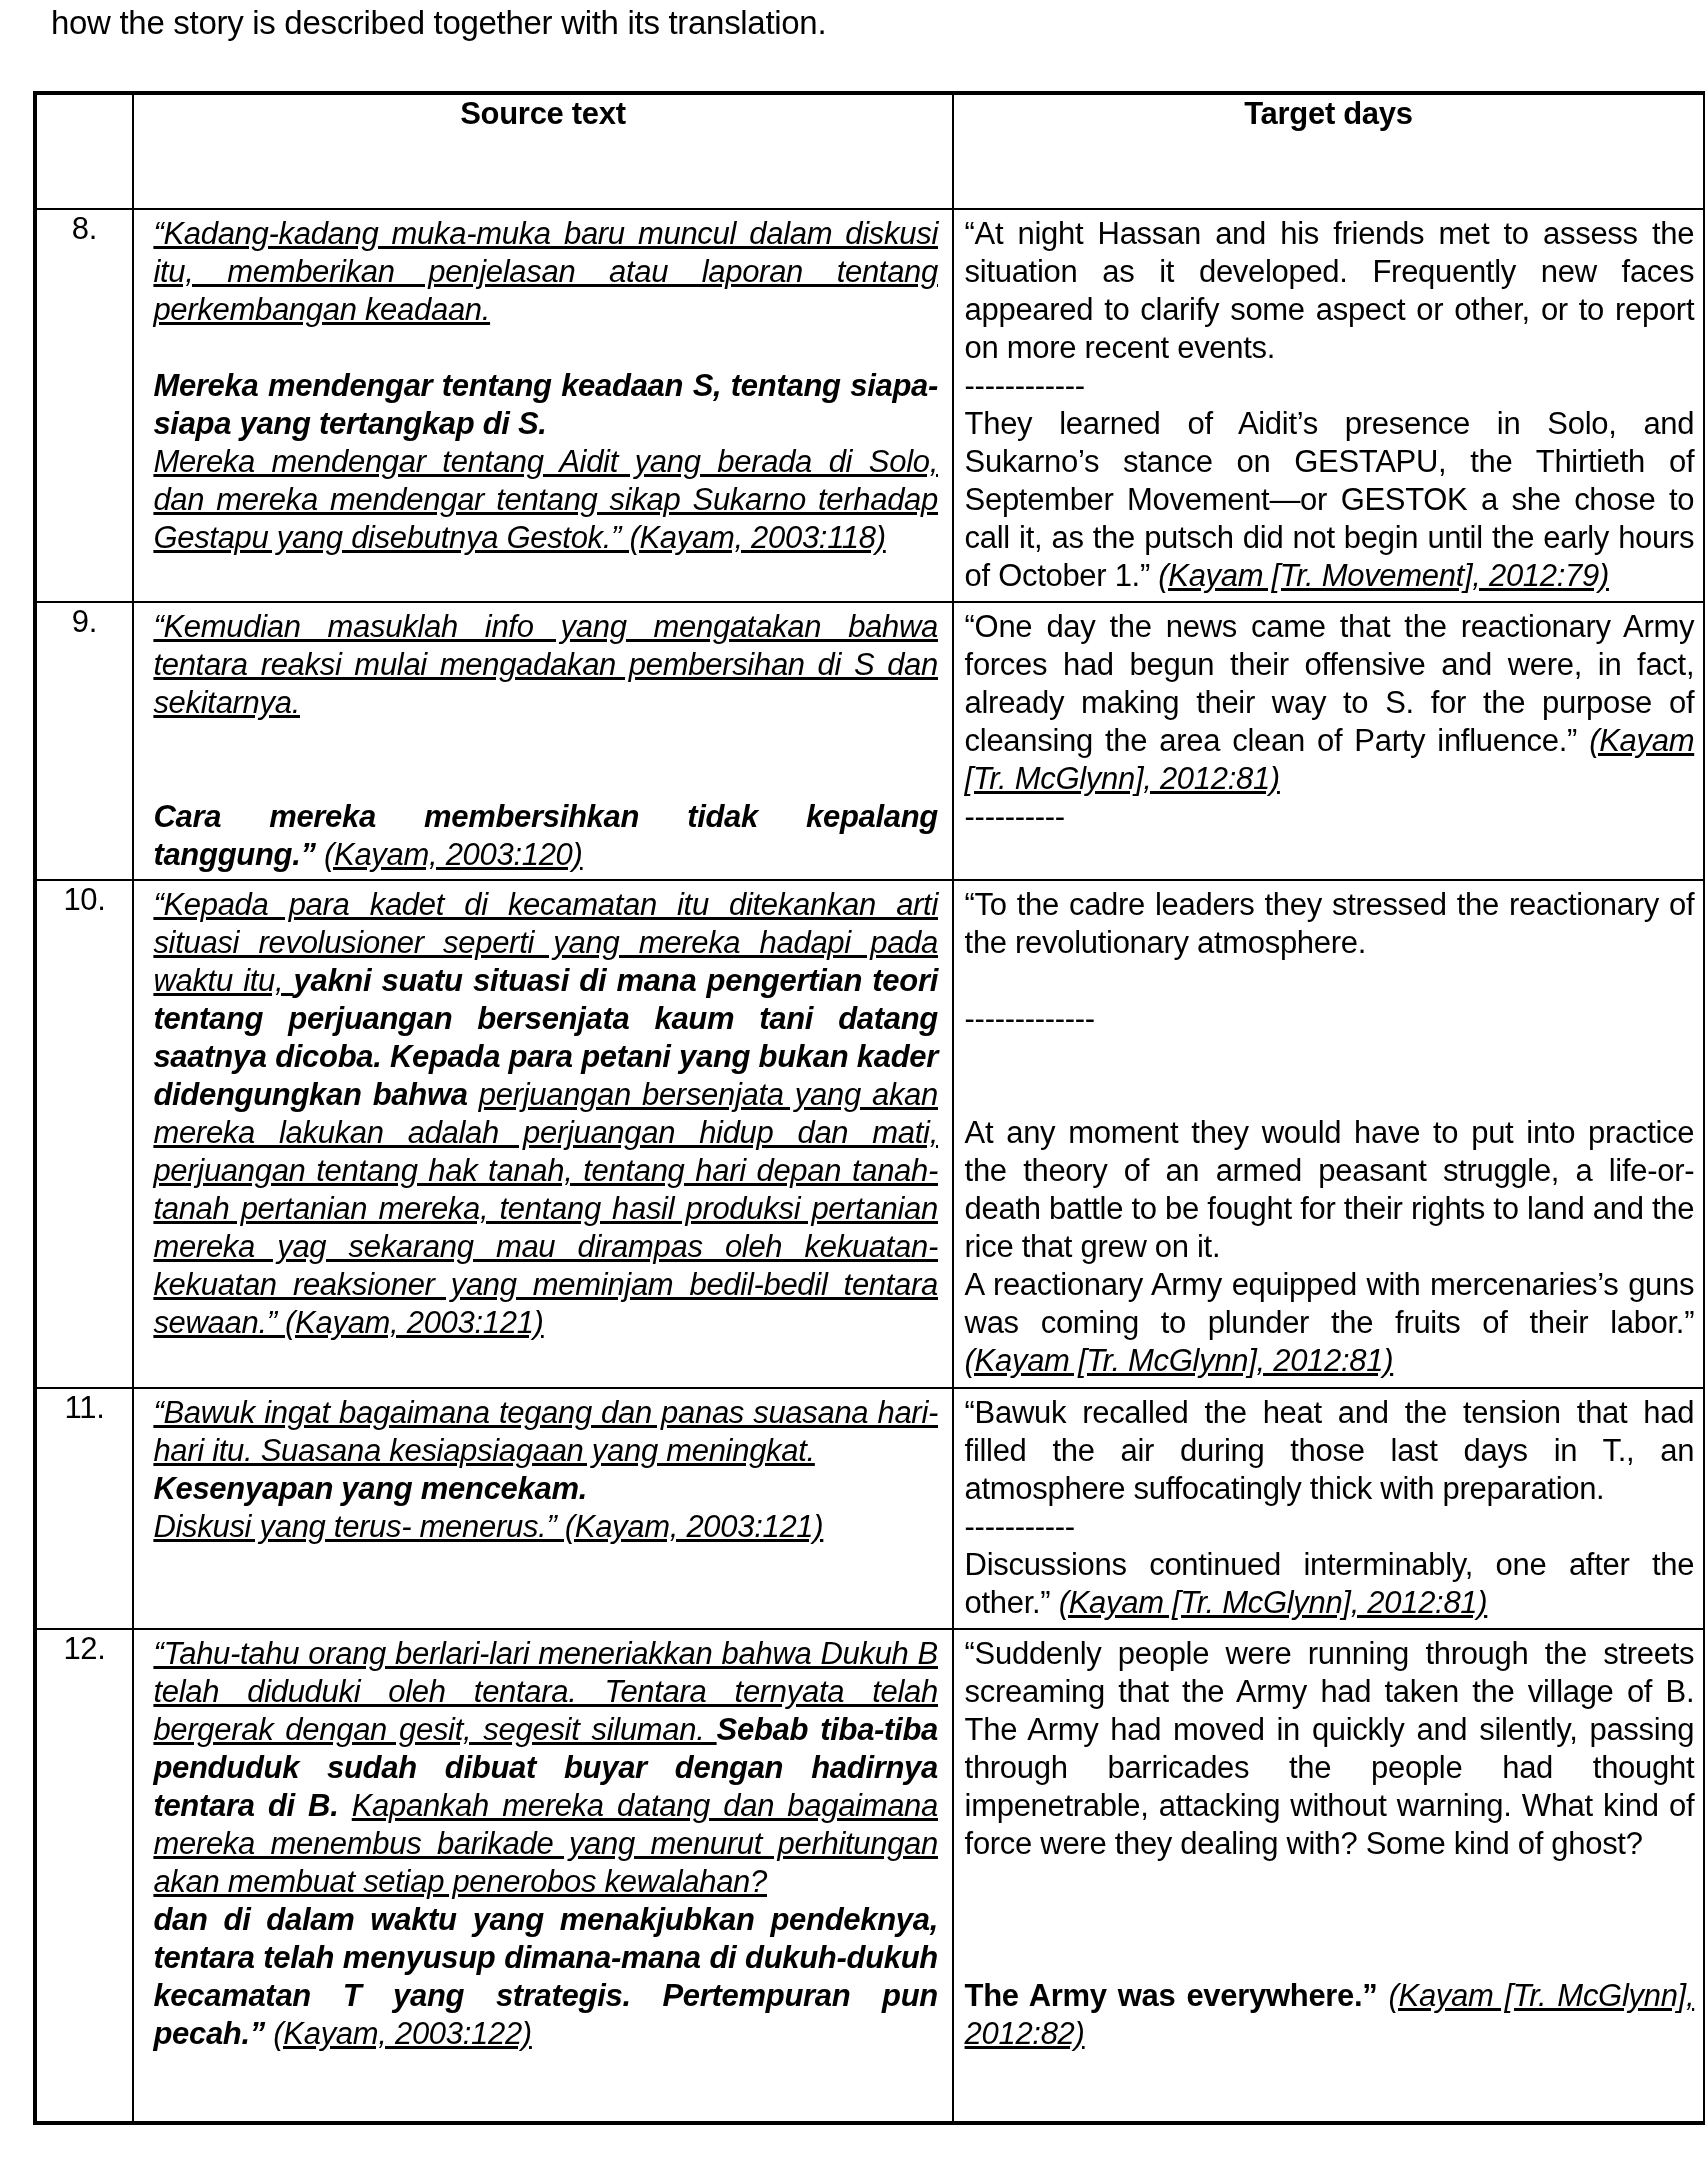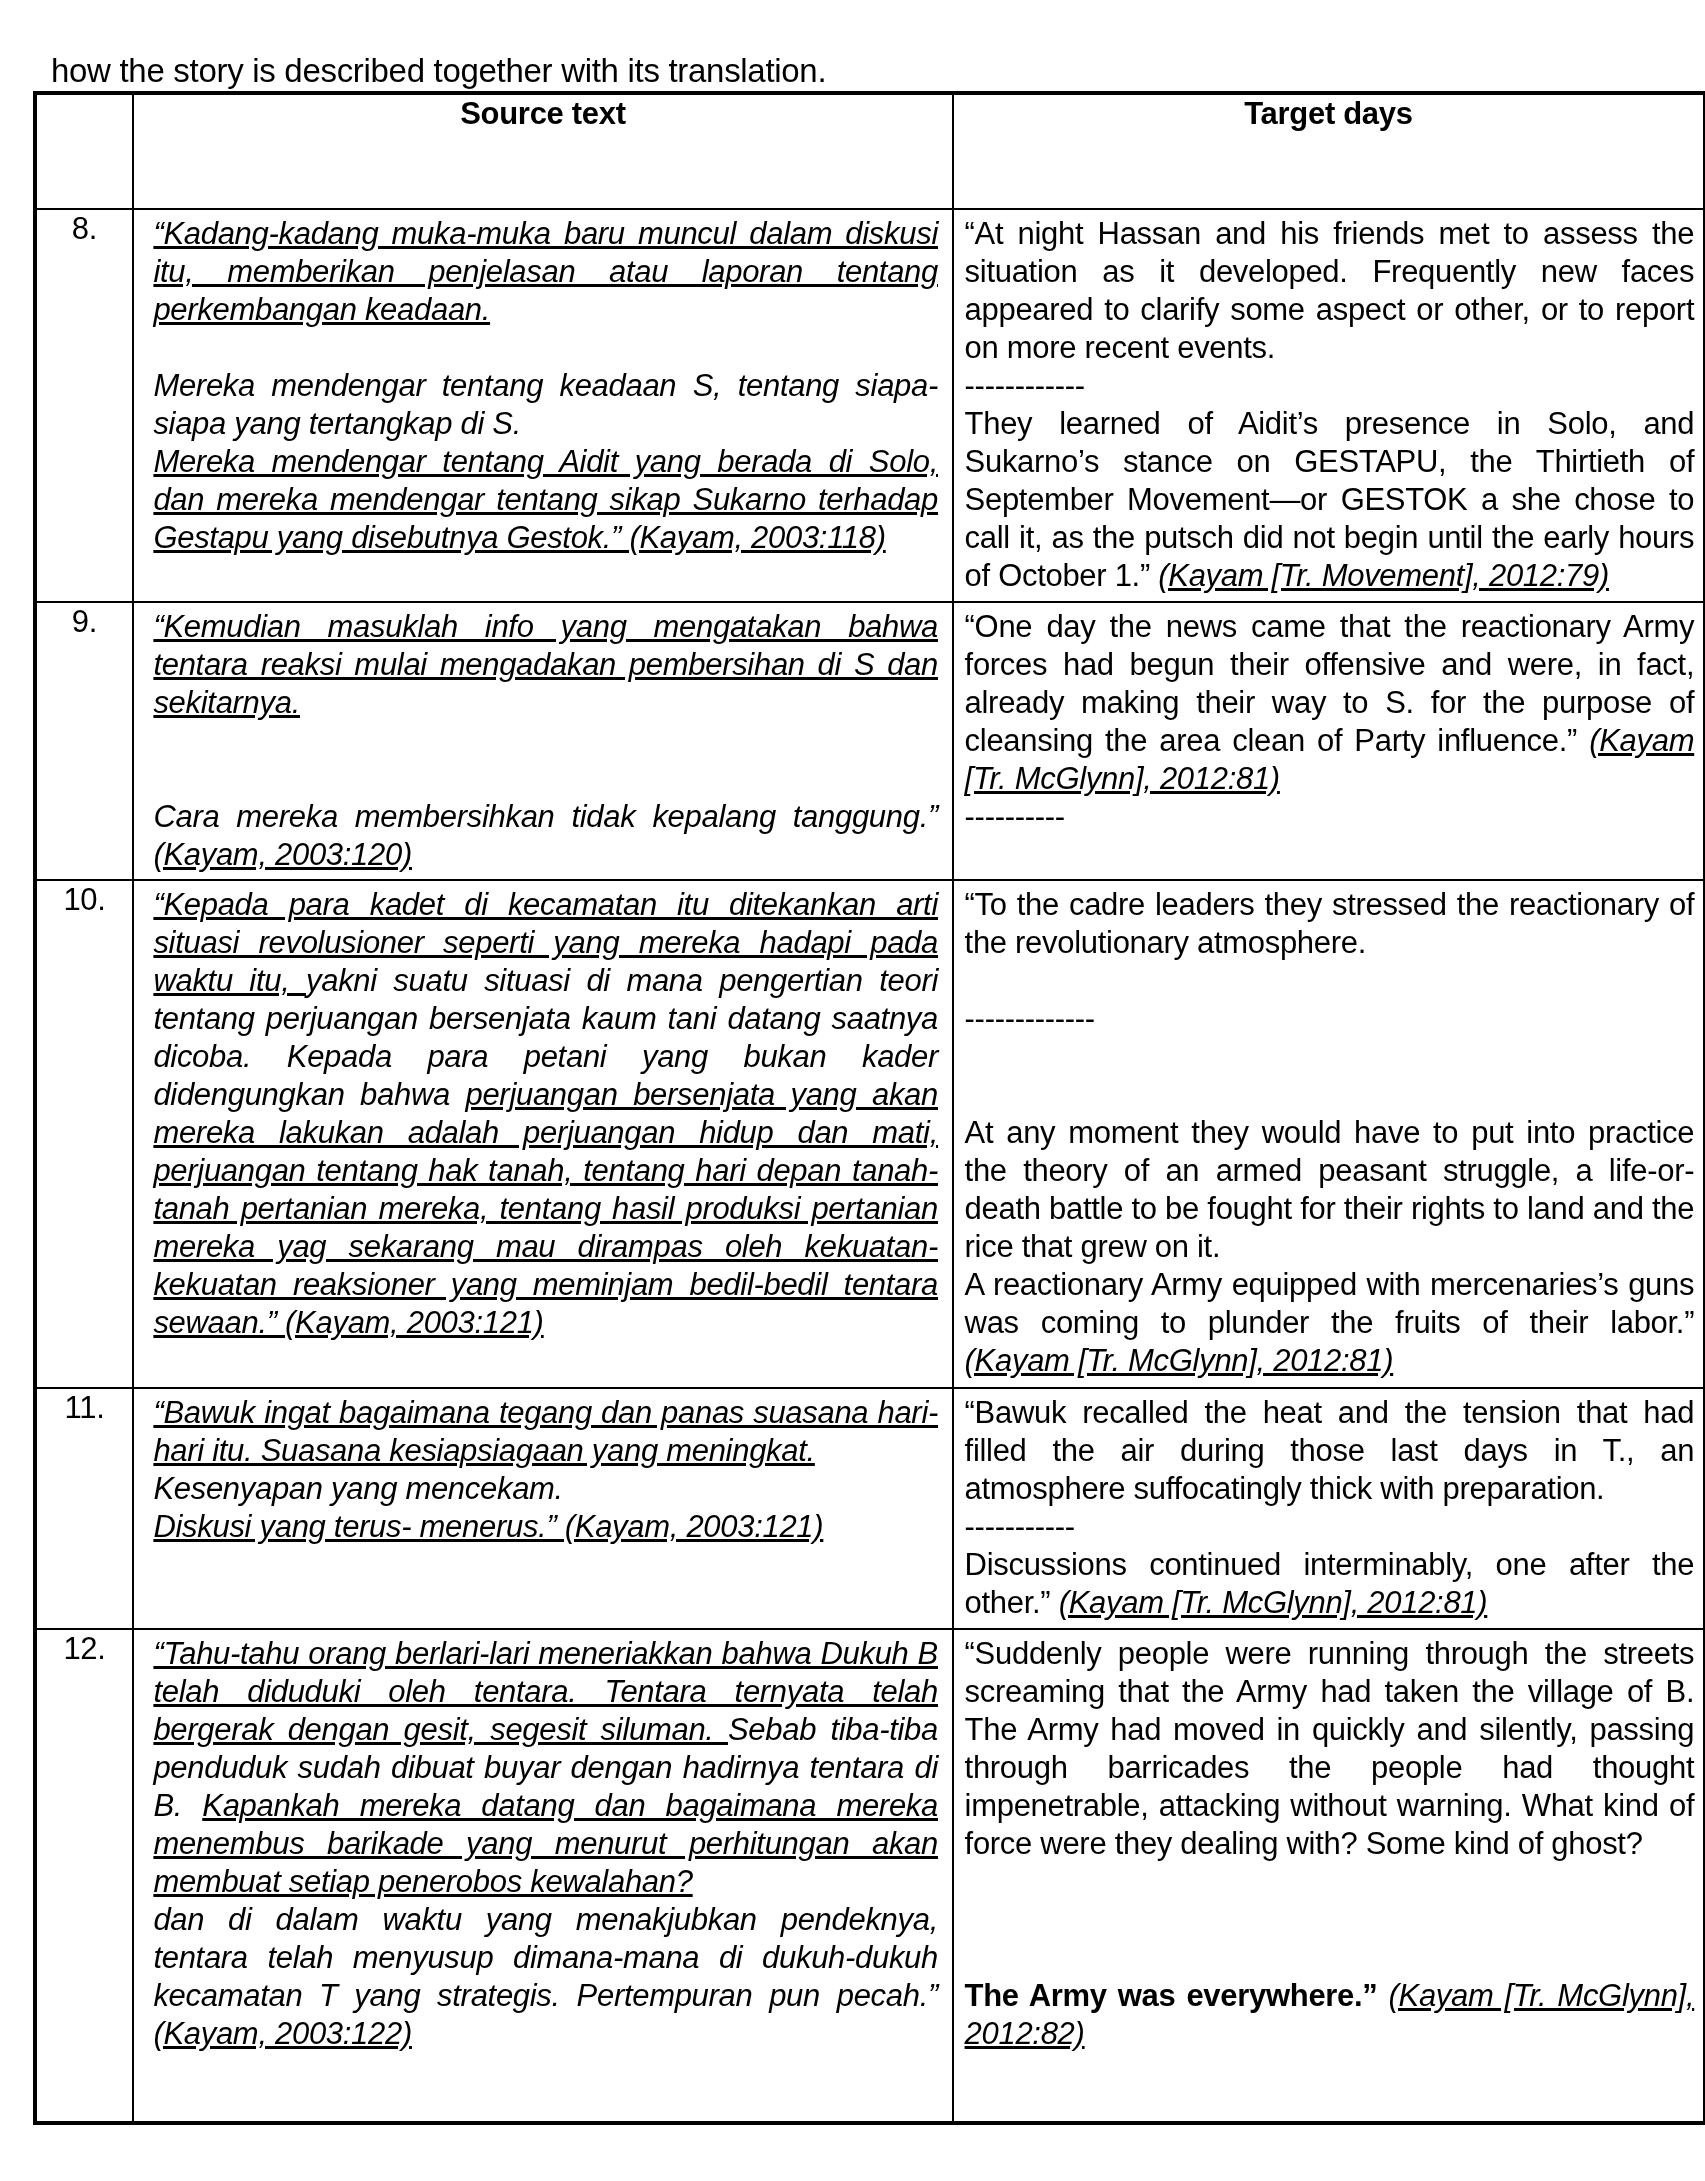--- a/index.html
+++ b/index.html
@@ -4,21 +4,21 @@
 <style>
   html,body{margin:0;padding:0;background:#ffffff;}
   body{
     width:1705px;height:2182px;position:relative;
     font-family:"Liberation Sans", sans-serif;
     color:#000;
     -webkit-font-smoothing:antialiased;
   }
   .intro{
     position:absolute;left:51px;top:1.8px;width:1412px;
-    font-size:33px;line-height:41px;letter-spacing:-0.3px;margin-top:48px;
+    font-size:33px;line-height:41px;letter-spacing:-0.3px;
   }
   table.cmp{
     position:absolute;left:33px;top:91px;width:1670px;
     border-collapse:collapse;table-layout:fixed;
     border:4.4px solid #000;
   }
   table.cmp th, table.cmp td{
     border:2.6px solid #000;
     vertical-align:top;
     font-size:31px;line-height:38px;letter-spacing:-0.3px;
@@ -29,21 +29,21 @@
   }
   td.num-cell{
     vertical-align:middle;text-align:center;
     font-size:33px;padding:0 3.5px;
   }
   td.src-cell{padding:5.3px 14px 5.3px 19.4px;}
   td.tgt-cell{padding:5.3px 8.8px 5.3px 10.6px;}
   .para{text-align:justify;}
   .blank{min-height:38px;}
   .run-i{font-style:italic;text-decoration:underline;}
-  .run-bi{font-style:italic;font-weight:normal;margin-top:23px;}
+  .run-bi{font-style:italic;font-weight:bold;margin-top:23px;}
   .run-r{font-style:normal;}
   .run-br{font-style:normal;font-weight:bold;}
 </style>
 </head>
 <body>
 
 <div class="intro">how the story is described together with its translation.</div>
 
 <table class="cmp">
   <colgroup>

